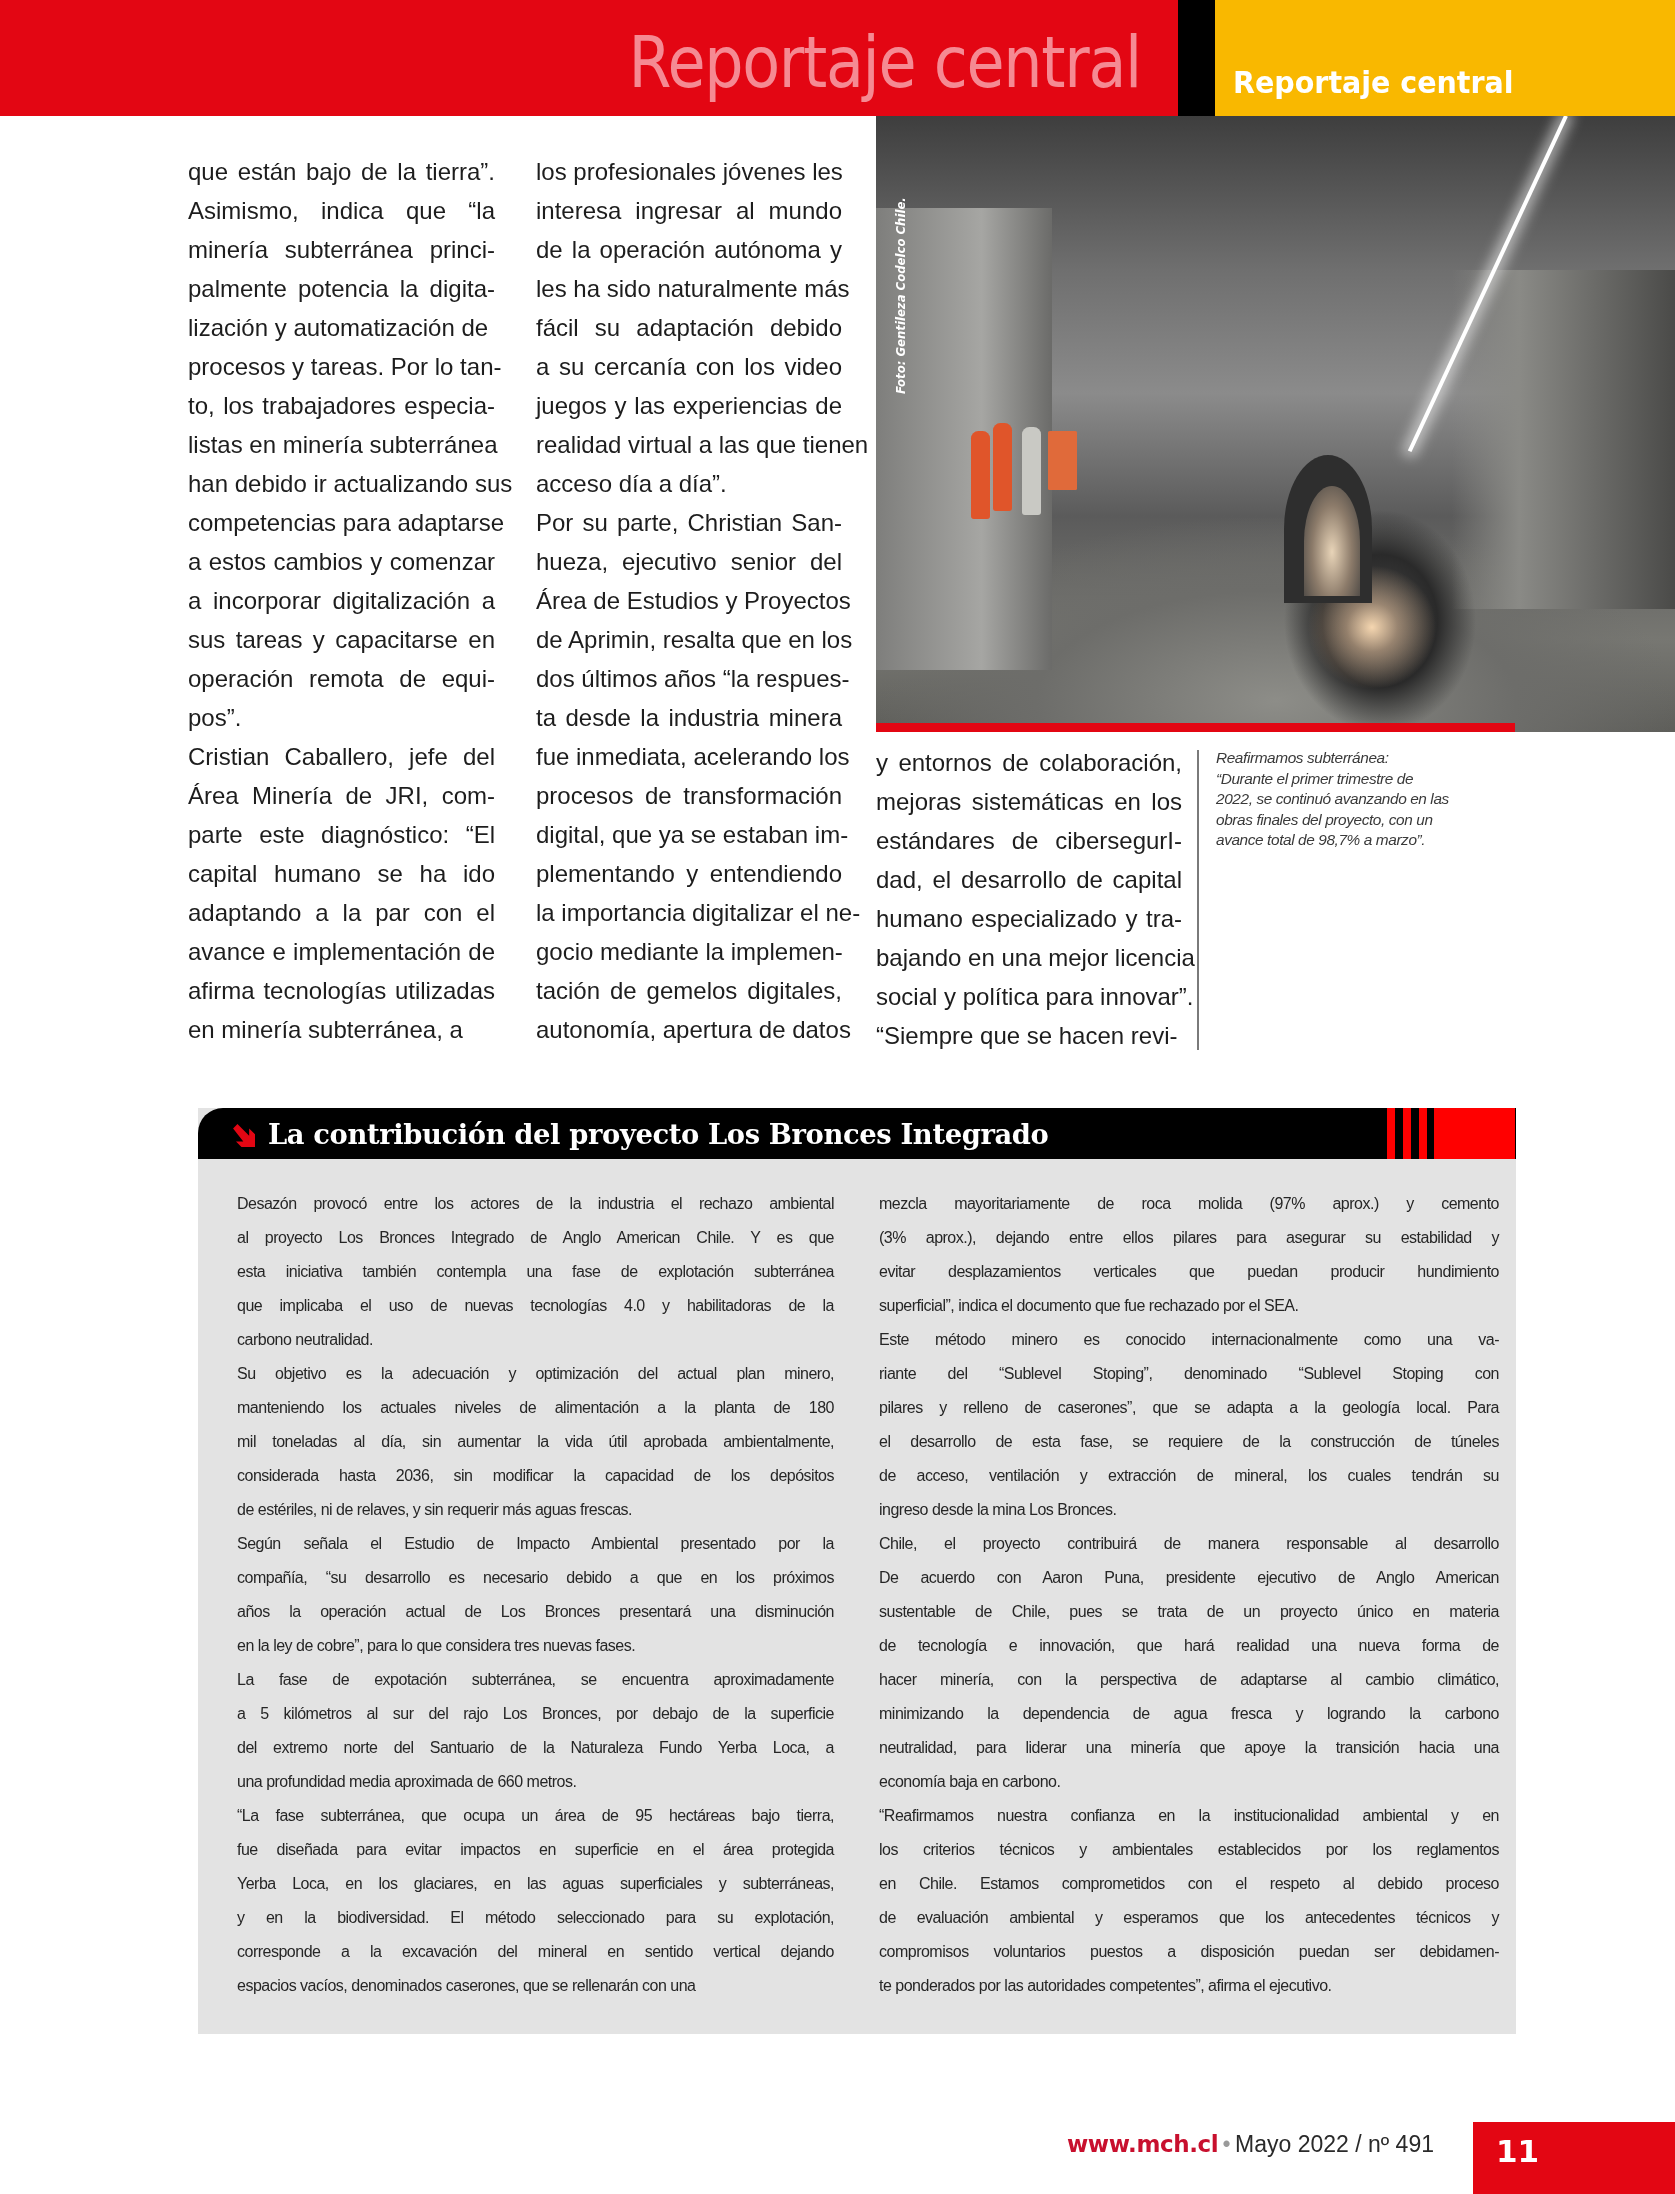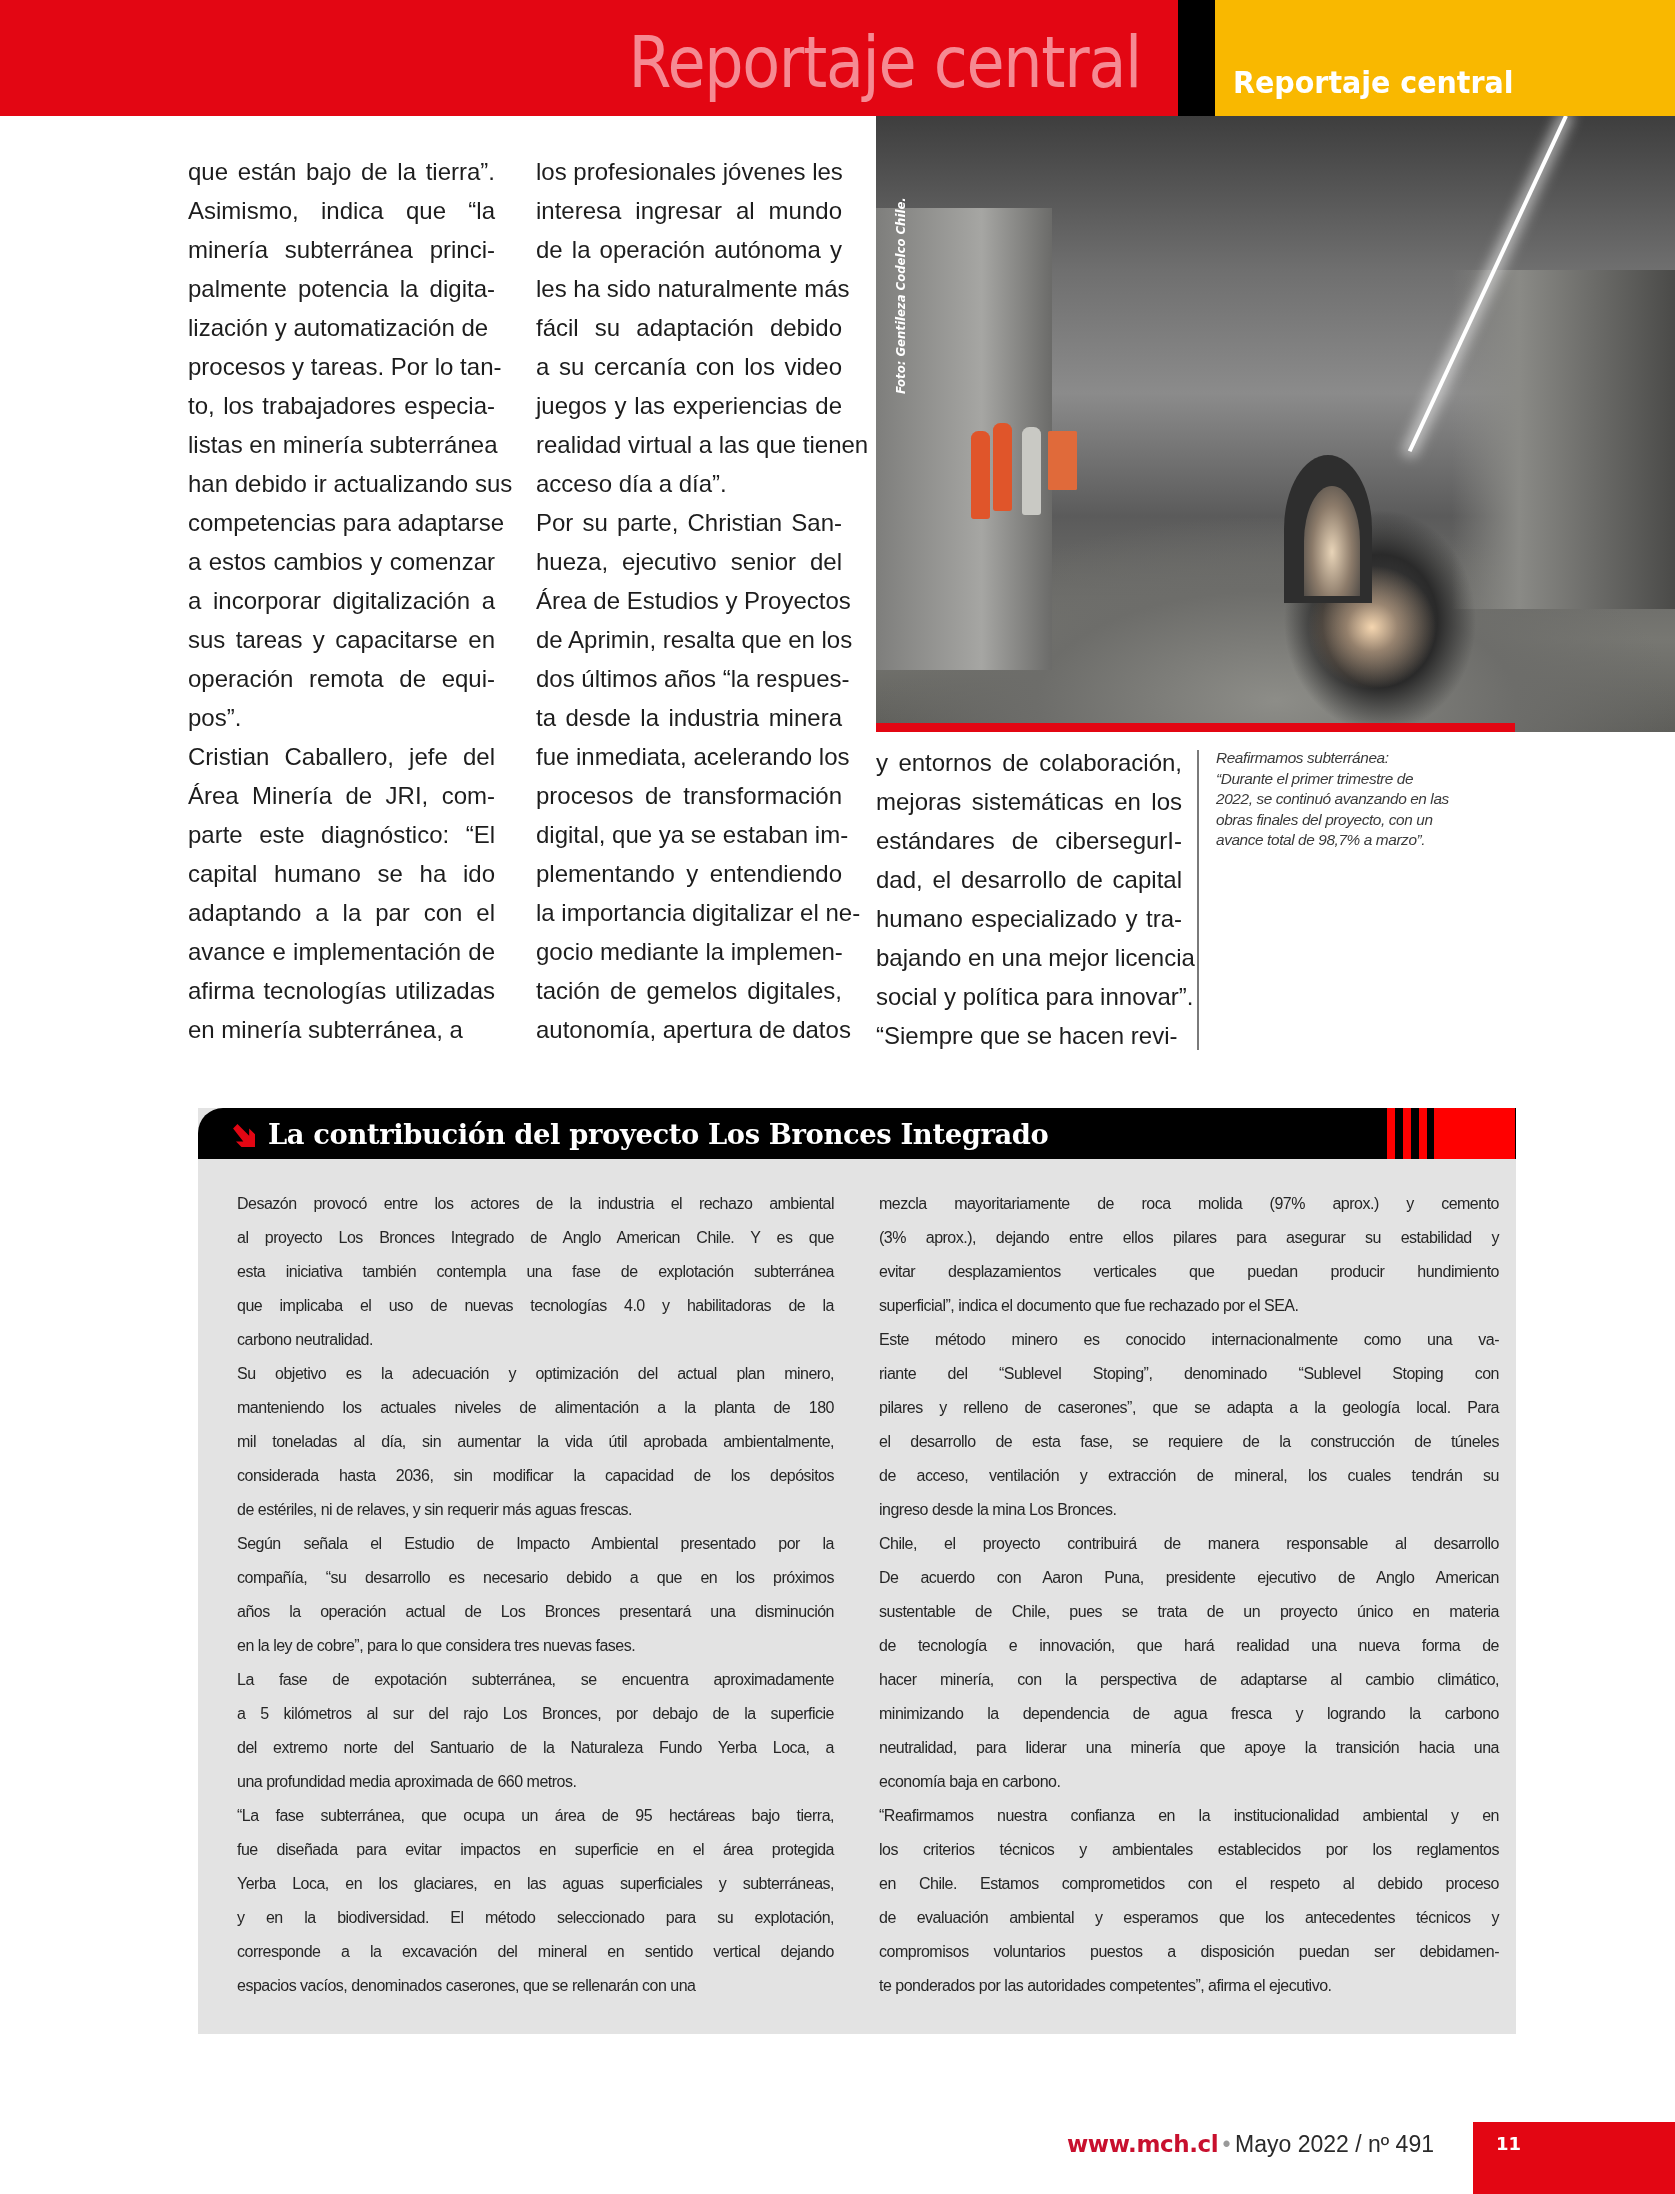--- a/index.html
+++ b/index.html
@@ -47,21 +47,21 @@
   .bcol .ln { display:block; white-space:nowrap; text-align:justify; text-align-last:justify; }
   .bcol .ln.last { text-align-last:left; }
   .b1 { left:237px; top:1187px; width:597px; }
   .b2 { left:879px; top:1187px; width:620px; }
 
   .footer { position:absolute; right:241px; top:2131px; font-size:23px; white-space:nowrap; }
   .footer .url { color:#c8102e; font-weight:bold; font-family:"DejaVu Sans", sans-serif; letter-spacing:-0.4px; }
   .footer .dot { color:#9a9a9a; margin:0 4.4px; }
   .footer .issue { color:#2a2a2a; }
   .pagebox { position:absolute; left:1473px; top:2122px; width:203px; height:72px; background:#e30613; }
-  .pagenum { position:absolute; left:1496px; top:2133px; font-family:"DejaVu Sans", sans-serif; font-weight:bold; font-size:18px; color:#ffffff; }
+  .pagenum { position:absolute; left:1496px; top:2133px; font-family:"DejaVu Sans", sans-serif; font-weight:bold; font-size:31px; color:#ffffff; }
 </style>
 </head>
 <body>
 
 <div class="hdr-red"></div>
 <div class="hdr-black"></div>
 <div class="hdr-yellow"></div>
 <div class="hdr-title">Reportaje central</div>
 <div class="hdr-section">Reportaje central</div>
 

